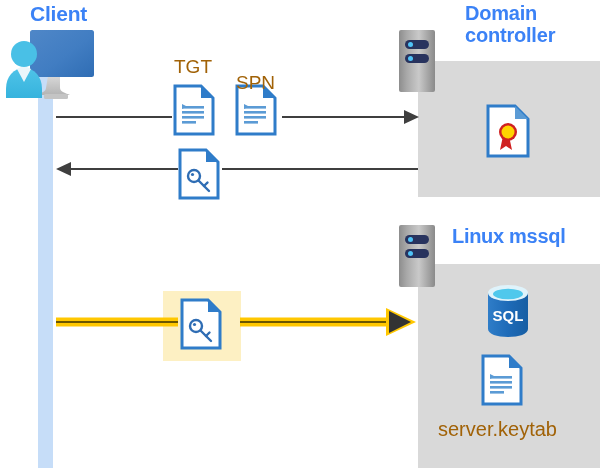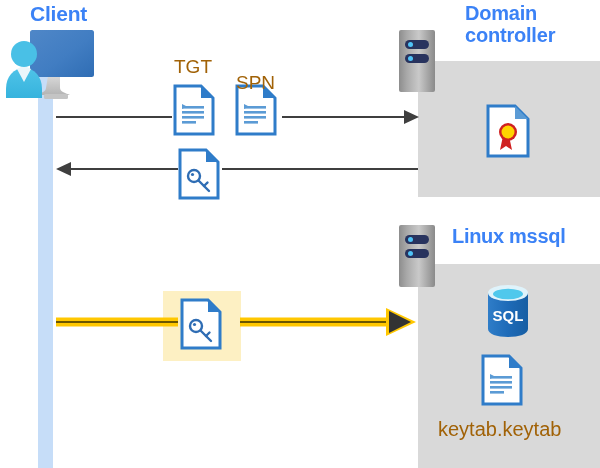--- a/index.html
+++ b/index.html
@@ -243,15 +243,15 @@
     <div>Domain</div>
     <div>controller</div>
   </div>
 
   <div class="abs lbl-bold" id="linux-label">Linux mssql</div>
 
   <div class="abs lbl-plain" id="tgt-label">TGT</div>
 
   <div class="abs lbl-plain" id="spn-label">SPN</div>
 
-  <div class="abs lbl-plain" id="keytab-label">keytab.keytab</div>
+  <div class="abs lbl-plain" id="keytab-label">server.keytab</div>
 
 </div>
 
 </body></html>

